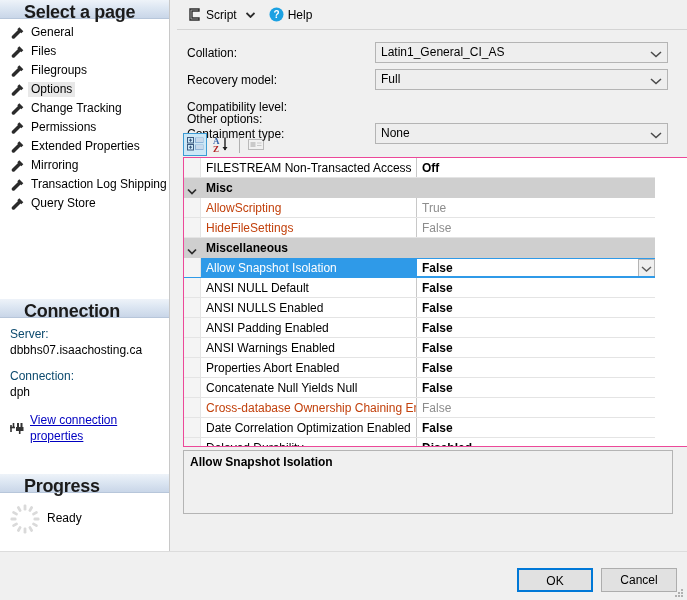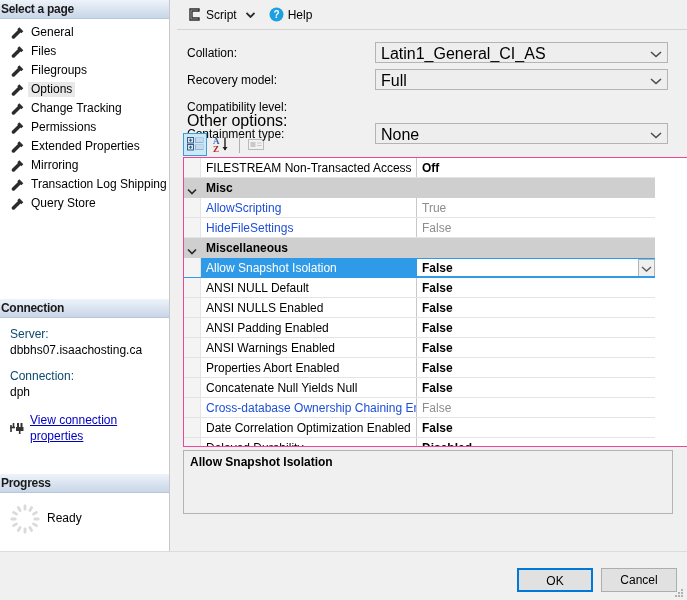--- a/index.html
+++ b/index.html
@@ -30,23 +30,23 @@
     width: 170px; height: 570px;
     background: #ffffff;
     border-right: 1px solid #c8c8c8;
     box-sizing: border-box;
   }
   .section-header {
     height: 19px;
     background: linear-gradient(to bottom, #eef3f9 0%, #dce6f2 45%, #c9d6e8 100%);
     border-bottom: 1px solid #b7c6da;
     font-weight: bold;
-    font-size: 12px;
+    font-size: 18px;
     color: #1b1b1b;
-    padding: 2px 0 0 1px;
+    padding: 2px 0 0 24px;
     box-sizing: border-box;
     white-space: nowrap;
     letter-spacing: -0.3px;
   }
   #page-list {
     padding: 4px 16px 0 0;
   }
   .page-item {
     height: 19px;
     display: flex;
@@ -172,32 +172,32 @@
     left: 204px; top: 0;
     width: 293px; height: 21px;
     background: #eeeeee;
     border: 1px solid #b4b4b4;
     box-sizing: border-box;
     cursor: default;
   }
   .combo .val {
     position: absolute;
     left: 5px; top: 2px;
-    font-size: 16px;
+    font-size: 12px;
     color: #000;
   }
   .combo .chev {
     position: absolute;
     right: 5px; top: 4px;
     width: 12px; height: 12px;
   }
   #other-options-label {
     position: absolute;
     left: 16px; top: 112px;
-    font-size: 16px;
+    font-size: 12px;
   }
 
   
   #grid-toolbar {
     position: absolute;
     left: 12px; top: 131px;
     width: 490px; height: 26px;
     display: flex;
     align-items: center;
   }
@@ -280,21 +280,21 @@
     border-right: none;
     background: #cfcfcf;
   }
   .grow.group .gval { background: #cfcfcf; font-weight: bold; }
   .chev-d {
     position: absolute;
     left: 3px; top: 6px;
     width: 10px; height: 7px;
   }
   
-  .grow.readonly .gname { color: #1d4ed8; }
+  .grow.readonly .gname { color: #c2410c; }
   .grow.readonly .gval { color: #8d8d8d; font-weight: normal; }
   
   .grow.selected .gname {
     background: #2f9ae8;
     color: #ffffff;
     border-right: 1px solid #2f9ae8;
   }
   .grow.selected {
     border-bottom: 1px solid #2f9ae8;
   }

